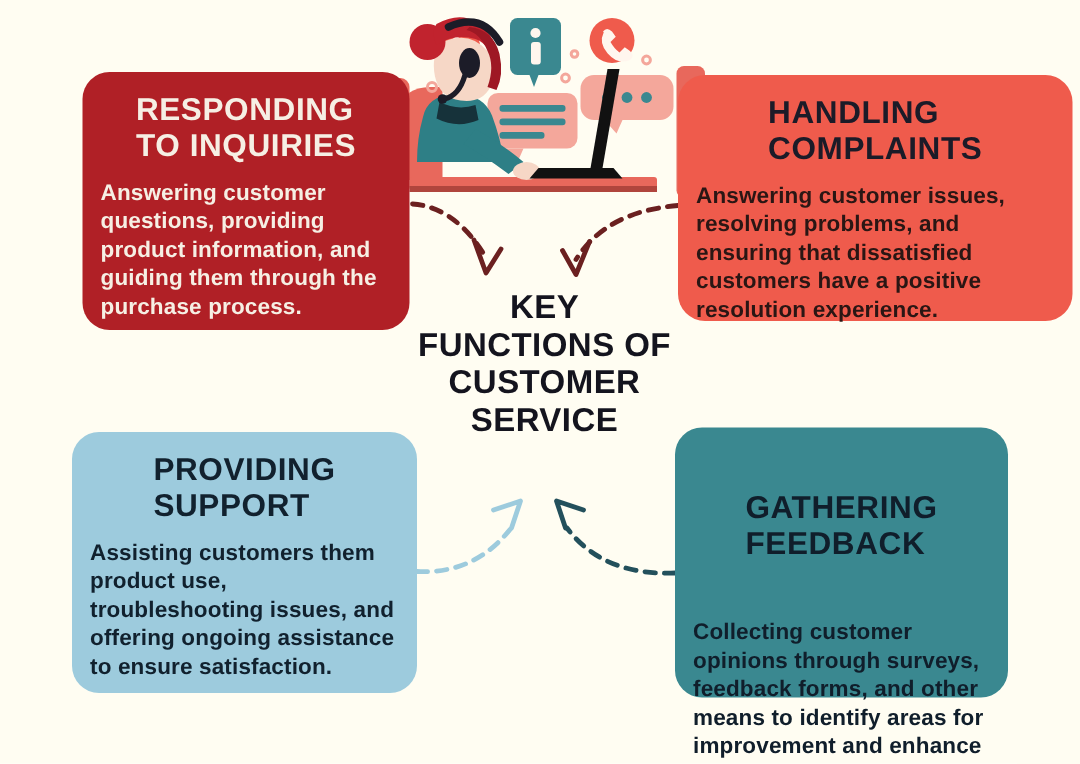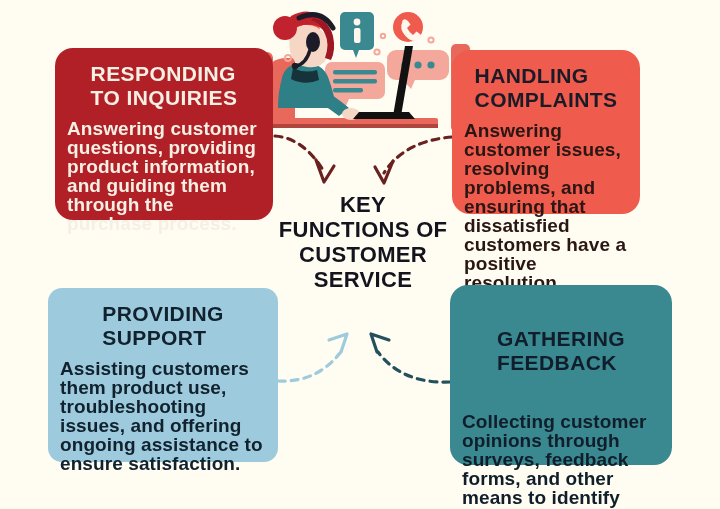--- a/index.html
+++ b/index.html
@@ -36,56 +36,55 @@
   .card-title {
     font-weight: bold;
     font-size: 21px;
     line-height: 24px;
     letter-spacing: 0.4px;
     margin: 0 0 9px 0;
     white-space: pre-line;
   }
   .card-body {
     font-weight: bold;
-    font-size: 19px;
+    font-size: 15px;
     line-height: 19px;
     margin: 0;
     letter-spacing: 0.1px;
   }
 
   
   #card-responding {
     left: 55px;
     top: 48px;
     width: 218px;
     height: 172px;
     background: #B02026;
   }
   #card-responding .card-title,
   #card-responding .card-body { color: #F6EFE4; }
 
   
   #card-handling {
     left: 452px;
     top: 50px;
-    width: 188px;
+    width: 263px;
     height: 164px;
     background: #EF5B4C;
   }
   #card-handling .card-title { color: #1B1B28; }
   #card-handling .card-body  { color: #2A1614; }
 
   
   #card-support {
     left: 48px;
     top: 288px;
     width: 230px;
     height: 174px;
     background: #9DCBDD;
-    border-radius: 14px;
   }
   #card-support .card-title,
   #card-support .card-body { color: #11212E; }
 
   
   #card-feedback {
     left: 450px;
     top: 285px;
     width: 222px;
     height: 180px;

